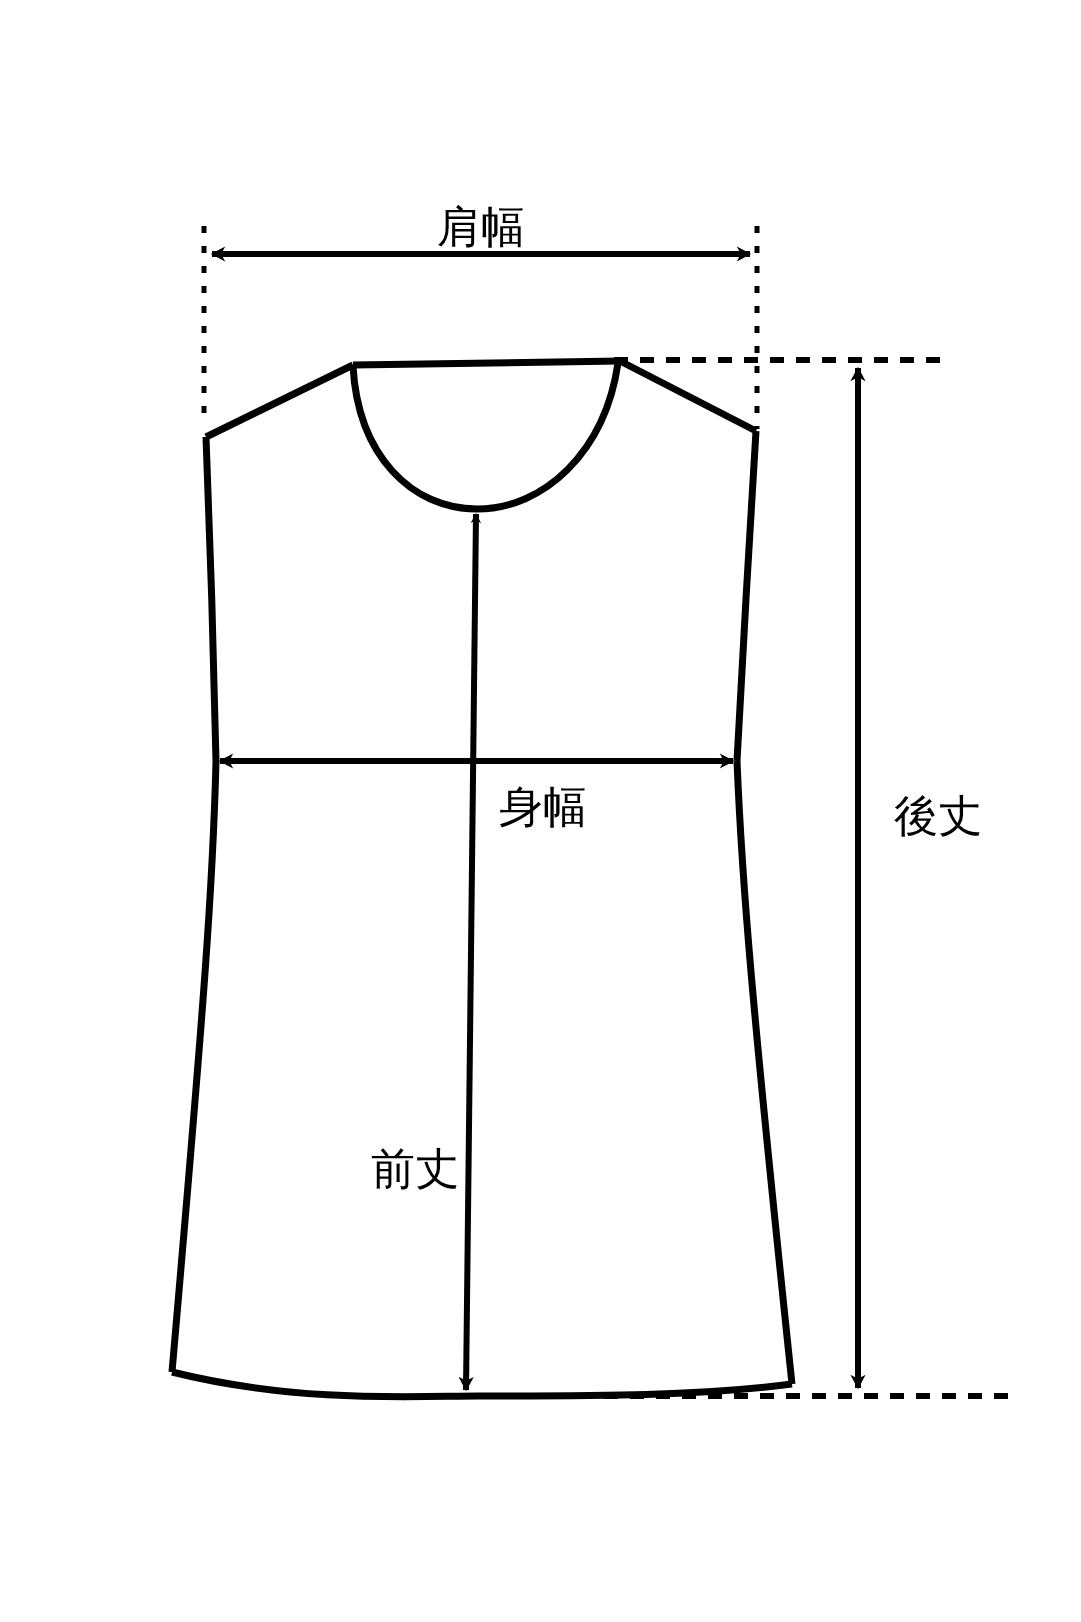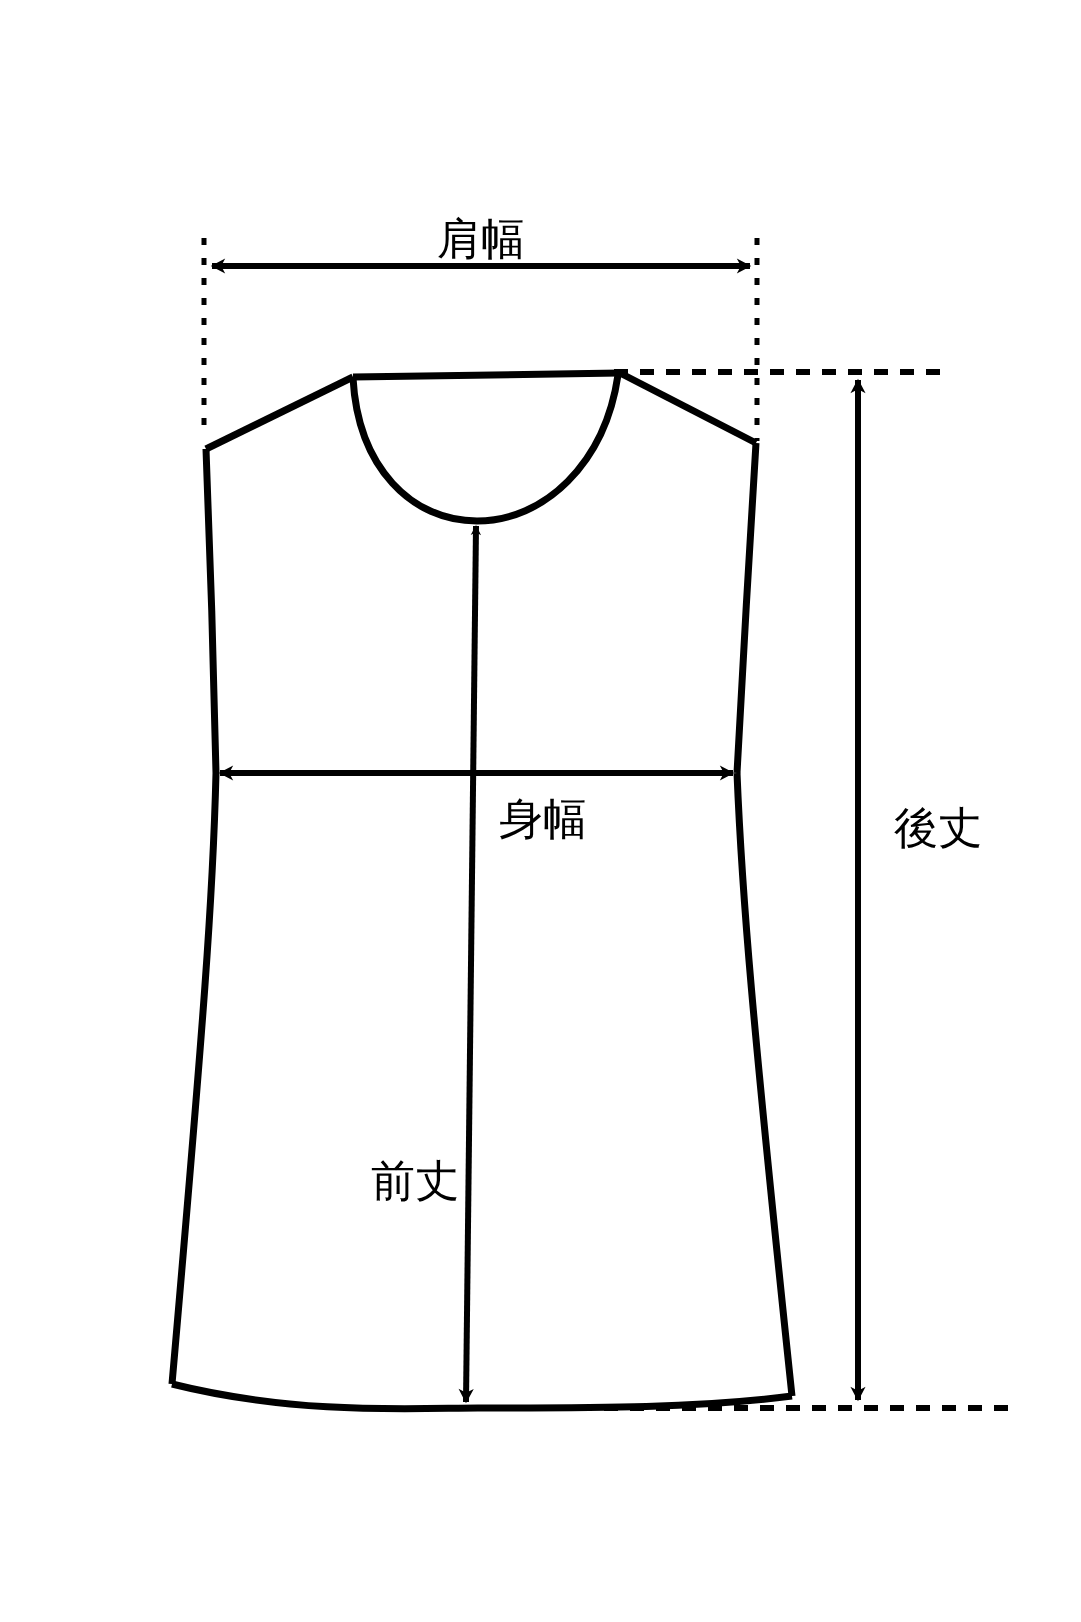--- a/index.html
+++ b/index.html
@@ -10,21 +10,21 @@
   body {
     width: 1081px;
     height: 1622px;
     font-family: "Liberation Sans", "DejaVu Sans", sans-serif;
     overflow: hidden;
     position: relative;
   }
   #diagram-root {
     position: absolute;
     left: 0;
-    top: 16px;
+    top: 4px;
     width: 1081px;
     height: 1376px;
   }
   svg#garment-diagram {
     display: block;
     width: 1081px;
     height: 1622px;
   }
   .dim-label {
     font-family: "DejaVu Sans", "Liberation Sans", sans-serif;

